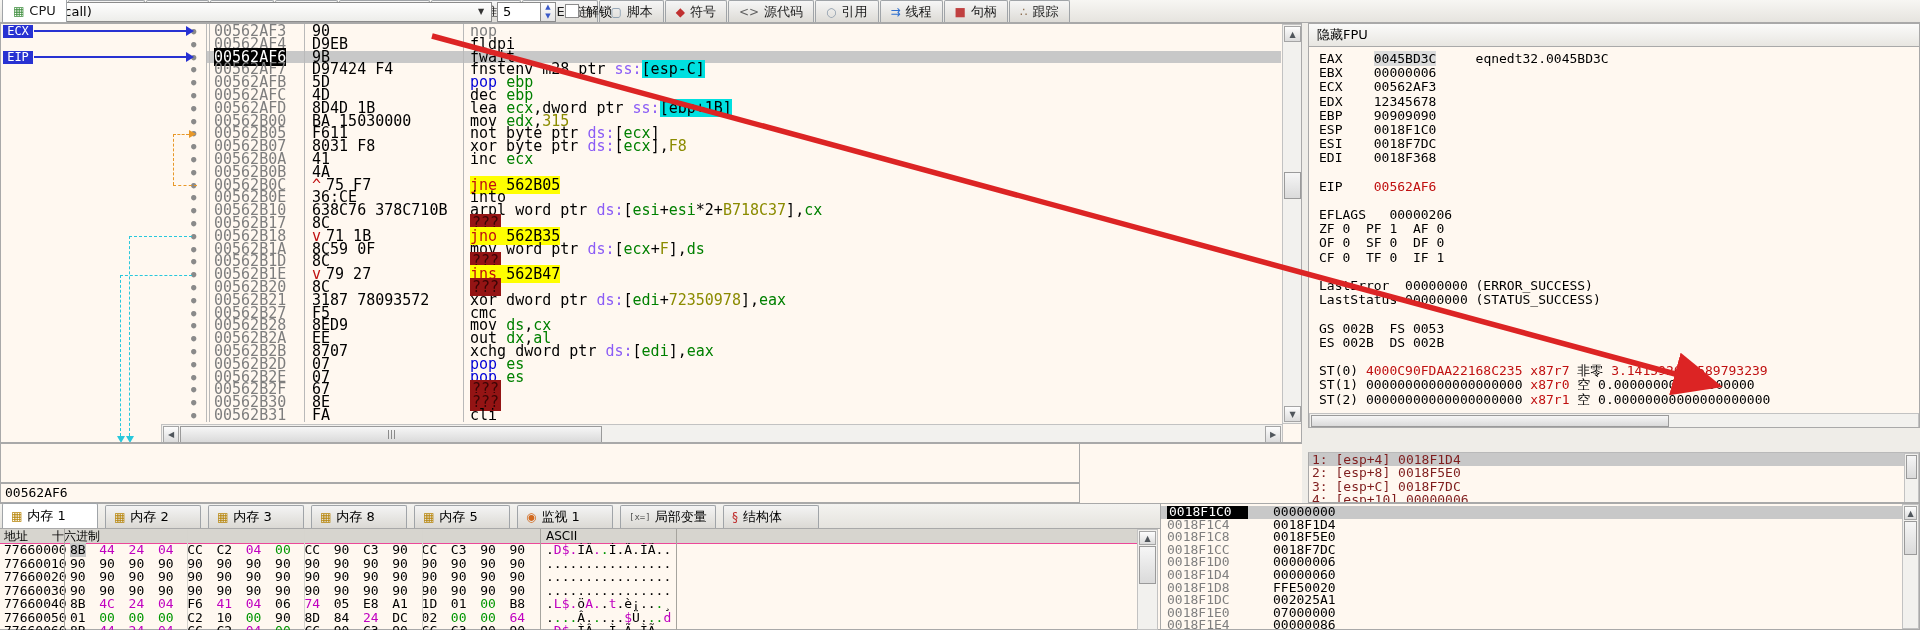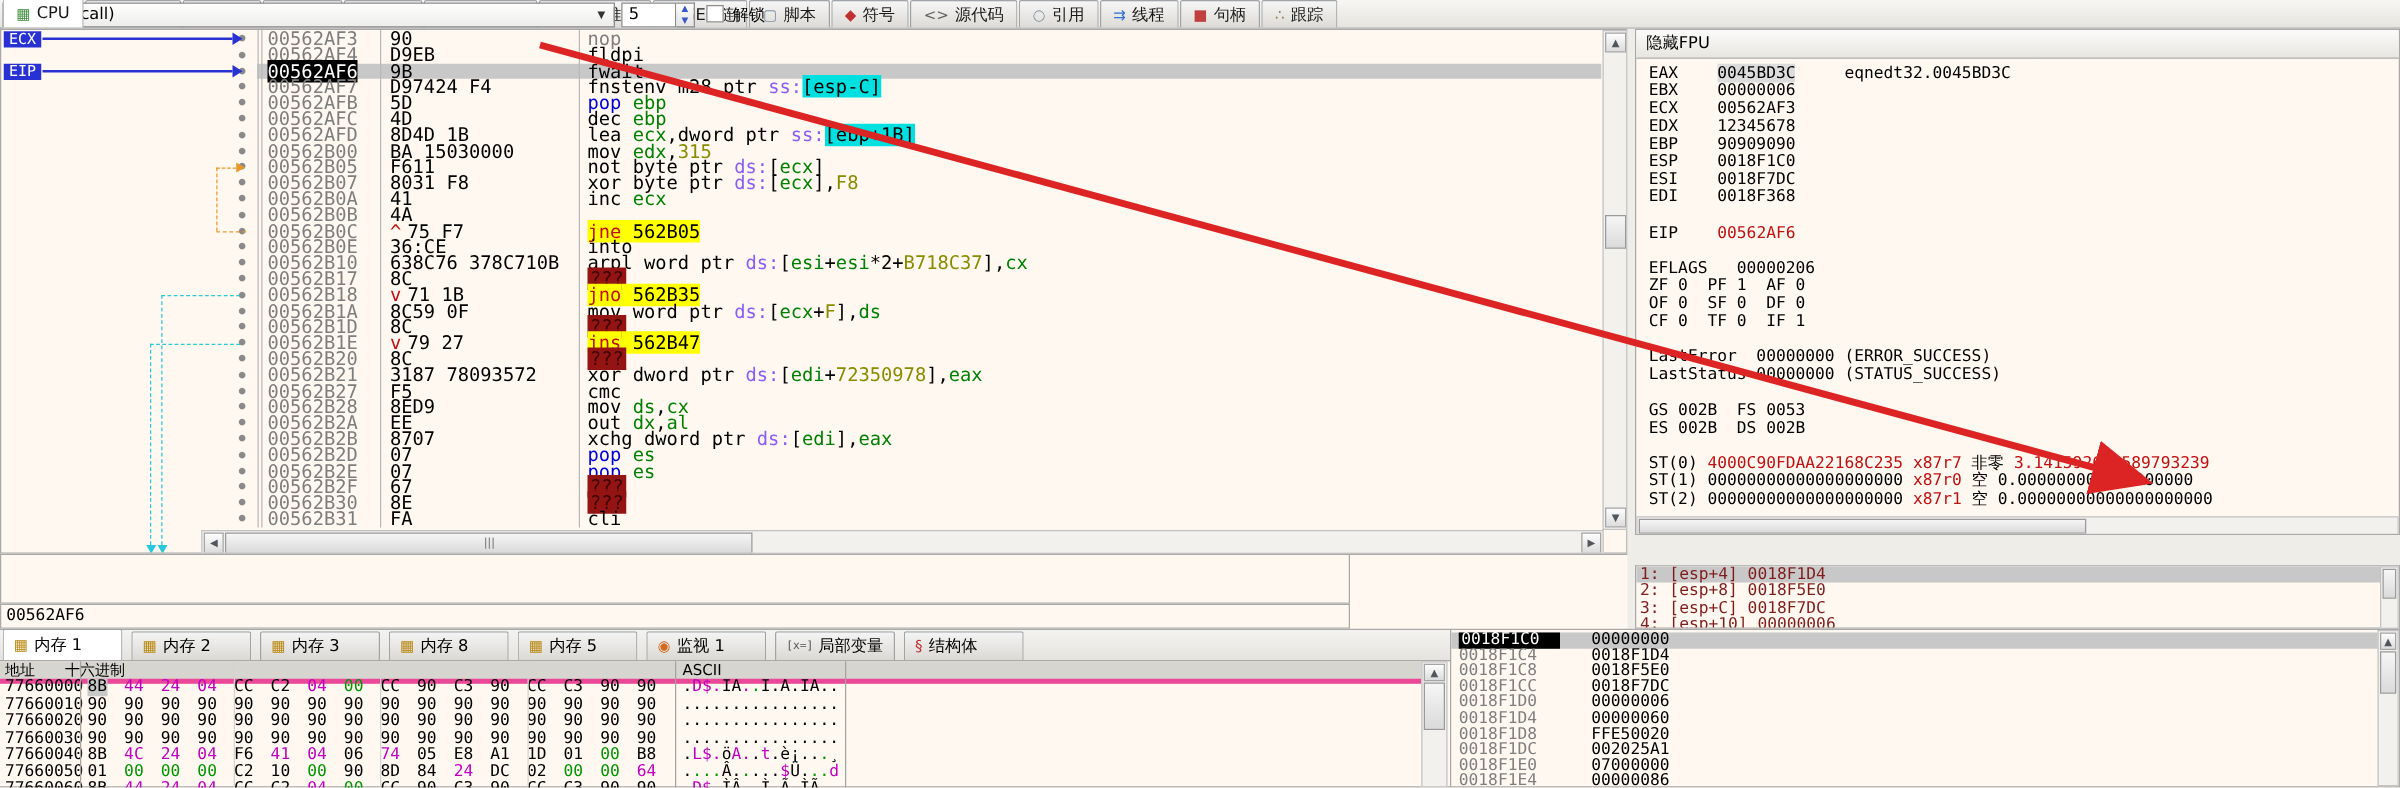--- a/index.html
+++ b/index.html
@@ -96,21 +96,21 @@
   .argrow.sel{background:#C8C8C8;}
 
   
   #dumppane{left:0;top:503px;width:1160px;height:127px;border-left:none;border-right:none;}
   #dumptabs{position:absolute;left:0;top:0;width:100%;height:25px;background:linear-gradient(#F4F3F0,#E5E3DE);
             border-bottom:1px solid #A9A9A9;display:flex;align-items:flex-end;padding-left:2px;box-sizing:border-box;}
   .btab{height:22px;display:flex;align-items:center;padding:0 8px;margin-right:7px;min-width:78px;
         background:linear-gradient(#F4F4F4,#DBD9D4);border:1px solid #A0A4A8;border-bottom:none;
         border-radius:2px 2px 0 0;font-size:13px;white-space:nowrap;}
   .btab.sel{background:#FFFFFF;height:24px;}
-  #dumphead{position:absolute;left:0;top:25px;width:1137px;height:14px;background:#D7D5CF;border-bottom:4px solid #ec4899;
+  #dumphead{position:absolute;left:0;top:25px;width:1137px;height:14px;background:#D7D5CF;border-bottom:1px solid #ec4899;
             font-size:12px;color:#000;}
   #dumphead span{position:absolute;top:0;line-height:14px;}
   #dumprows{position:absolute;left:0;top:39px;width:1137px;height:88px;overflow:hidden;
             font-family:"DejaVu Sans Mono","Liberation Mono",monospace;font-size:13px;}
   .mrow{position:relative;height:13.5px;line-height:13.5px;white-space:pre;}
   .maddr{position:absolute;left:4px;color:#000;}
   .mbytes{position:absolute;left:70px;display:flex;}
   .mbyte{display:inline-block;width:29.3px;flex:none;}
   .mascii{position:absolute;left:546px;letter-spacing:0;}
   .bk{color:#000}.bg1{color:#009600}.bm{color:#C000C0}

